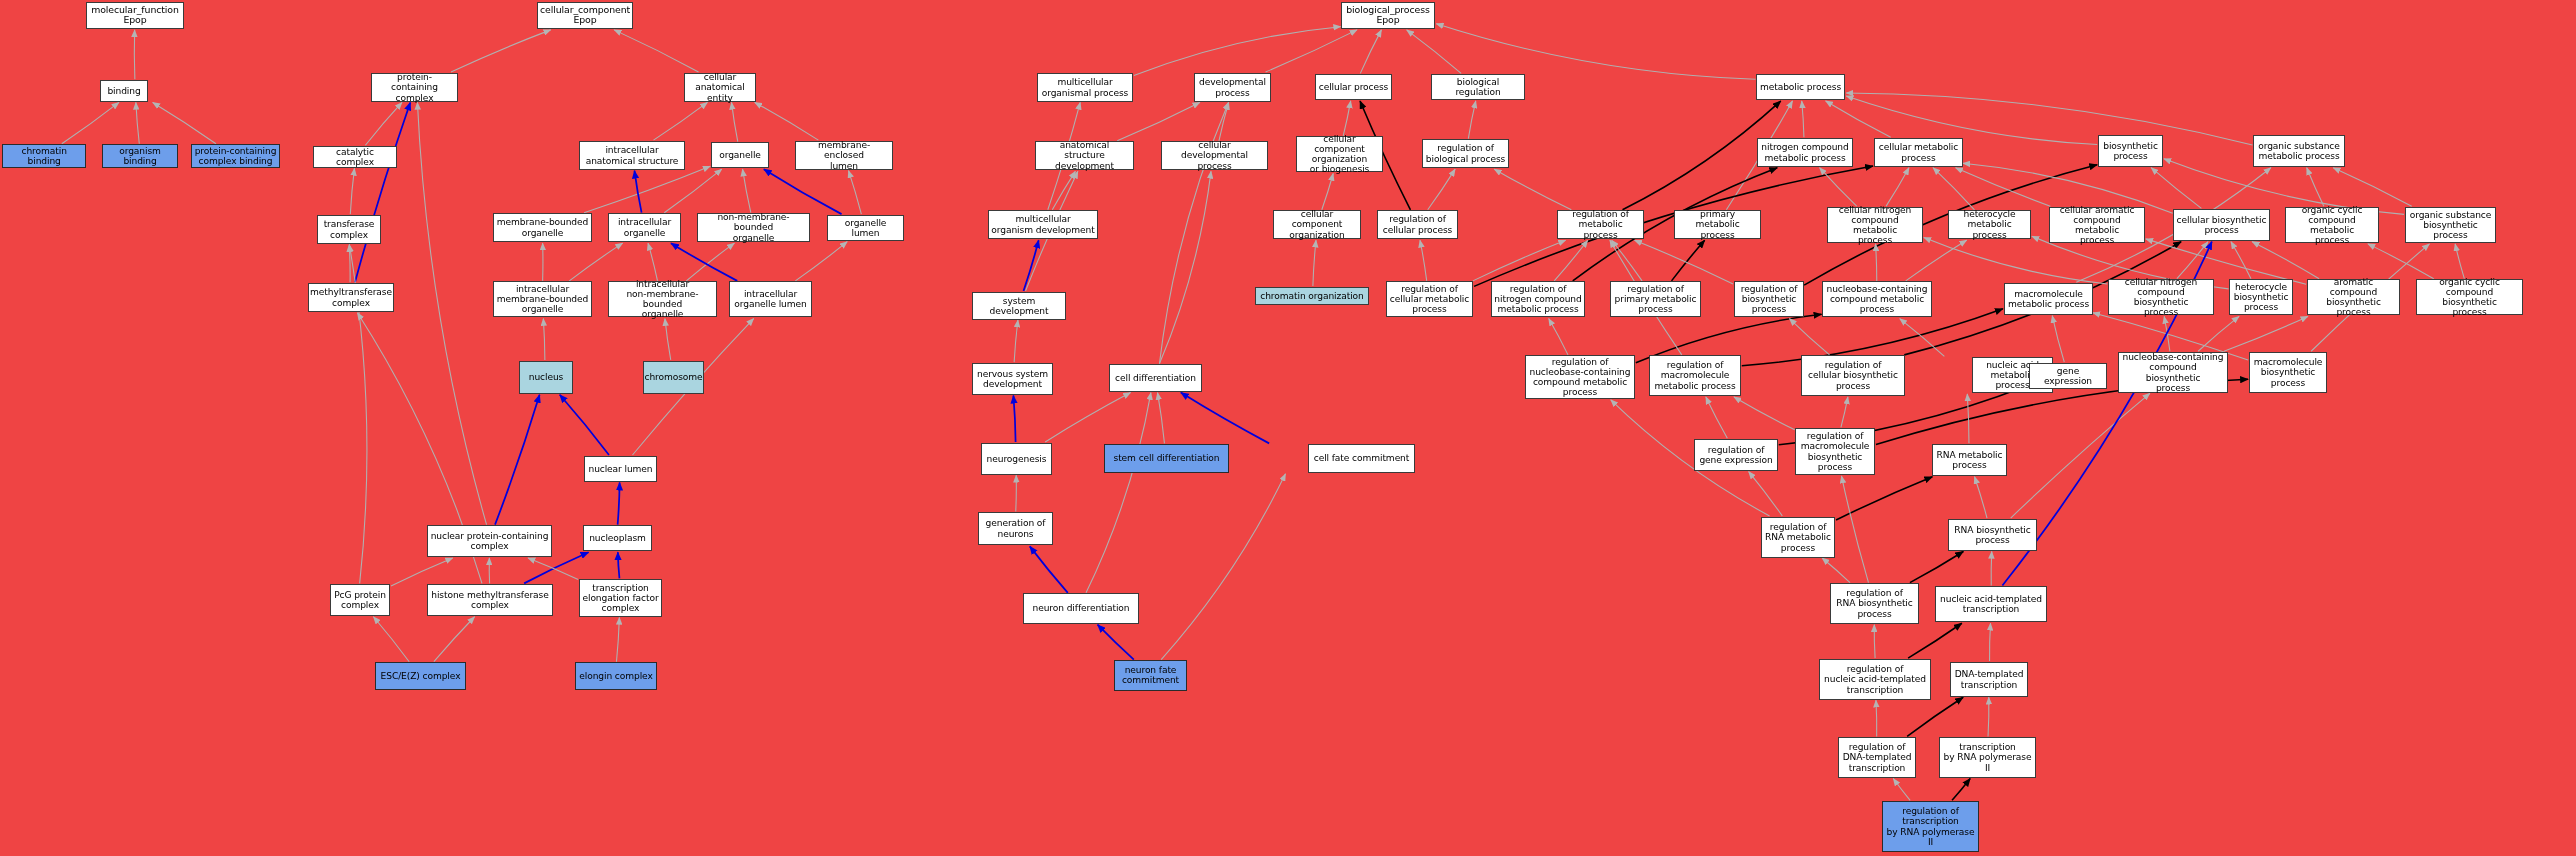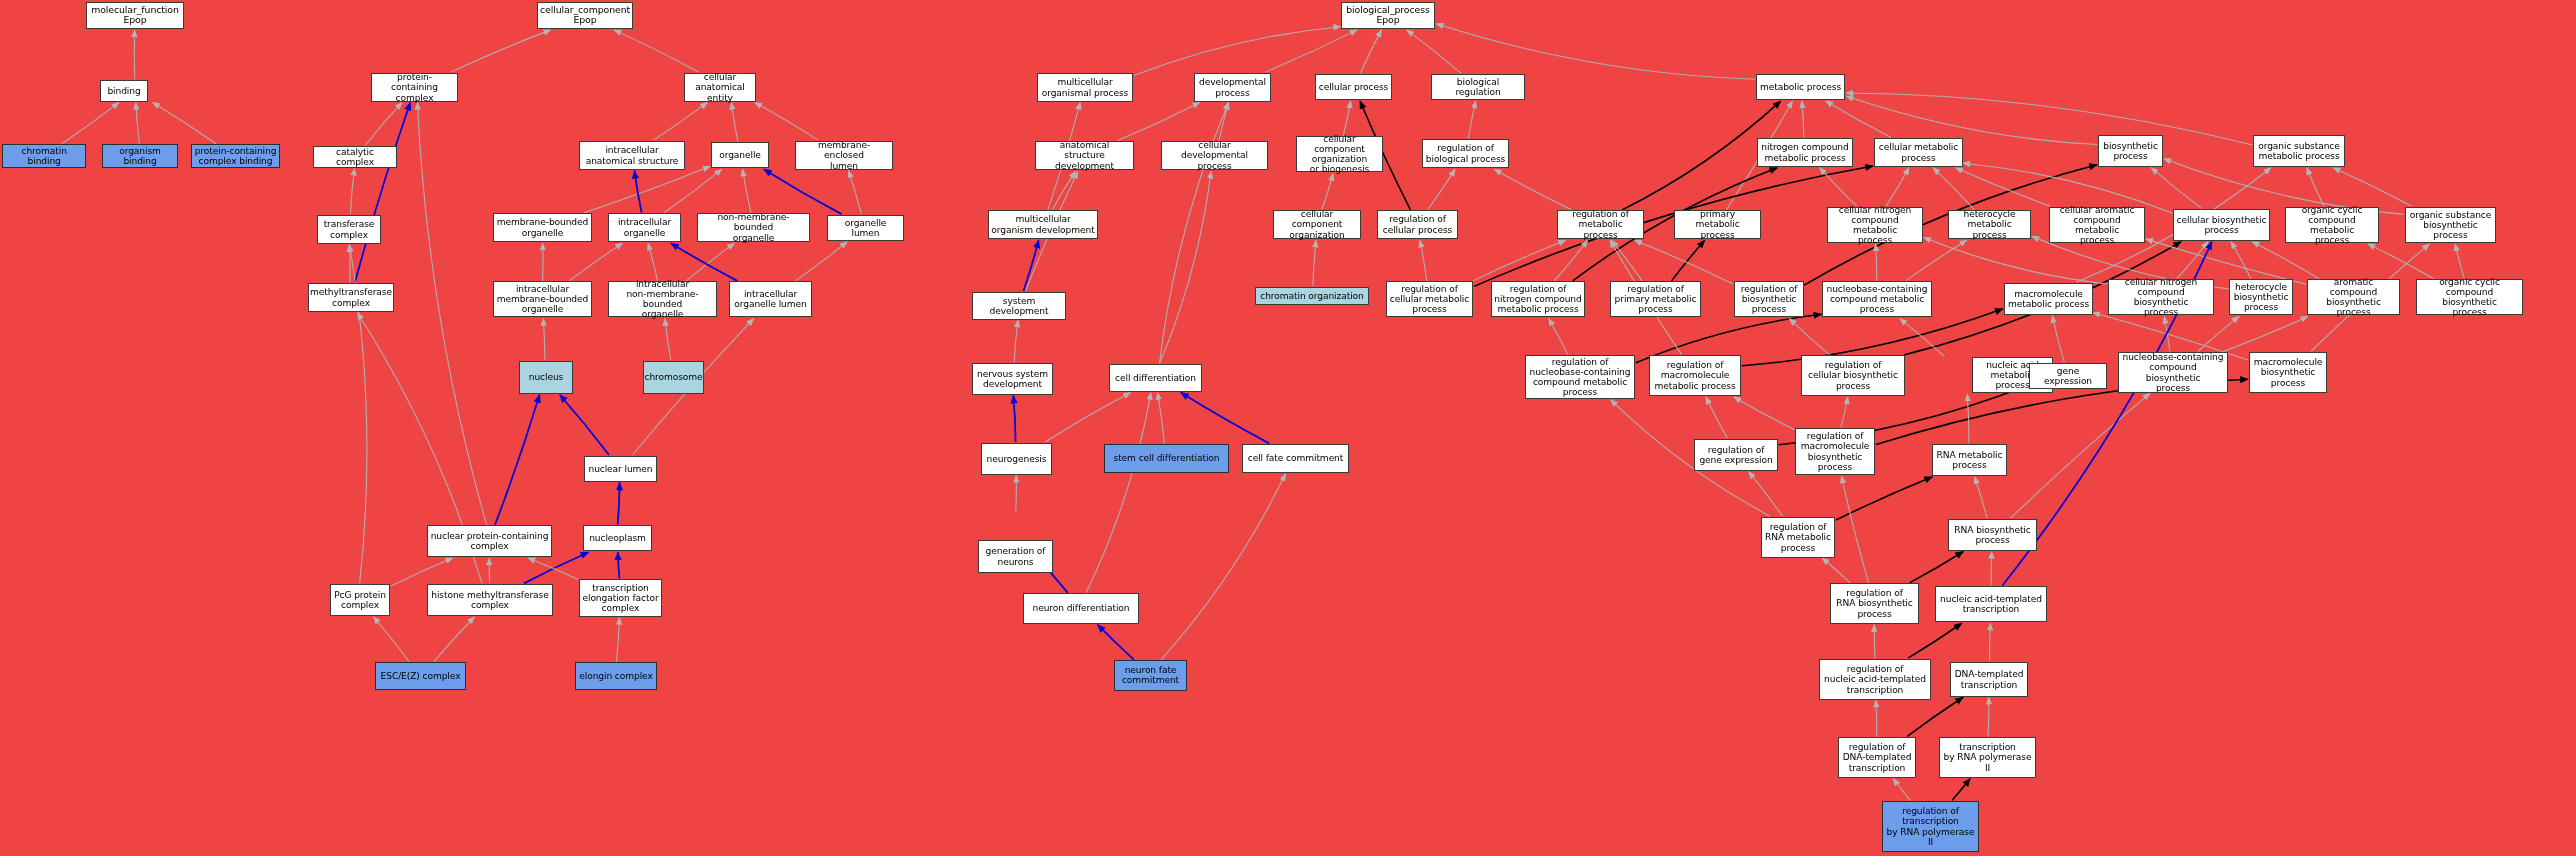--- a/index.html
+++ b/index.html
@@ -347,30 +347,30 @@
 metabolic process</div>
       <div class="node " style="left: 2029px; top: 363px; width: 78px; height: 26px;">gene expression</div>
       <div class="node " style="left: 2118px; top: 352px; width: 110px; height: 41px;">nucleobase-containing
 compound biosynthetic
 process</div>
       <div class="node " style="left: 2249px; top: 352px; width: 78px; height: 41px;">macromolecule
 biosynthetic
 process</div>
       <div class="node " style="left: 981px; top: 443px; width: 71px; height: 32px;">neurogenesis</div>
       <div class="node blue" style="left: 1104px; top: 444px; width: 125px; height: 29px;">stem cell differentiation</div>
-      <div class="node " style="left: 1242px; top: 444px; width: 107px; height: 29px;">cell fate commitment</div>
+      <div class="node " style="left: 1308px; top: 444px; width: 107px; height: 29px;">cell fate commitment</div>
       <div class="node " style="left: 1694px; top: 439px; width: 84px; height: 32px;">regulation of
 gene expression</div>
       <div class="node " style="left: 1795px; top: 428px; width: 80px; height: 47px;">regulation of
 macromolecule
 biosynthetic
 process</div>
       <div class="node " style="left: 1932px; top: 444px; width: 75px; height: 32px;">RNA metabolic
 process</div>
-      <div class="node " style="left: 978px; top: 512px; width: 75px; height: 33px; margin-top: 28px;">generation of
+      <div class="node " style="left: 978px; top: 512px; width: 75px; height: 33px;">generation of
 neurons</div>
       <div class="node " style="left: 1761px; top: 517px; width: 74px; height: 41px;">regulation of
 RNA metabolic
 process</div>
       <div class="node " style="left: 1948px; top: 519px; width: 89px; height: 32px;">RNA biosynthetic
 process</div>
       <div class="node " style="left: 1023px; top: 593px; width: 116px; height: 30.5px;">neuron differentiation</div>
       <div class="node " style="left: 1830px; top: 583px; width: 89px; height: 41px;">regulation of
 RNA biosynthetic
 process</div>

